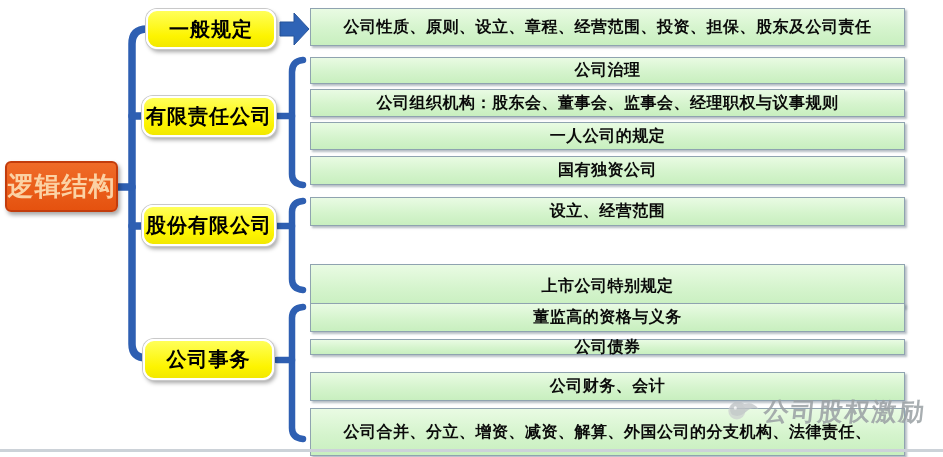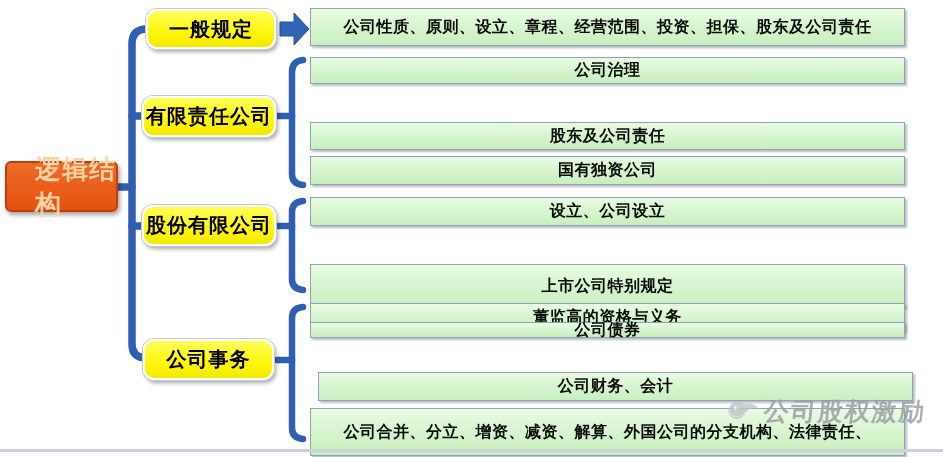--- a/index.html
+++ b/index.html
@@ -10,21 +10,20 @@
   .abs{position:absolute;}
   
   .root-node{
     left:5px;top:161px;width:113px;height:51px;
     background:linear-gradient(180deg,#ef6b28 0%,#e5520f 100%);
     border:2px solid #c23c0c;border-radius:6px;
     box-shadow:2px 3px 4px rgba(0,0,0,.35);
     display:flex;align-items:center;justify-content:center;
     color:#fbd2a4;font-size:26px;font-weight:bold;letter-spacing:1px;
     box-sizing:border-box;
-    padding-left:28px;
   }
   
   .branch-node{
     background:linear-gradient(180deg,#ffff59 0%,#fdf400 70%,#f2e800 100%);
     border:2px solid #ffffff;border-radius:11px;
     box-shadow:0 0 0 1px #c9c9c9,2px 3px 4px rgba(0,0,0,.35);
     display:flex;align-items:center;justify-content:center;
     color:#000;font-size:20px;font-weight:bold;letter-spacing:1px;
     box-sizing:border-box;
   }
@@ -95,29 +94,30 @@
   <div class="abs branch-node" style="left:143px;top:339px;width:131px;height:41px;">
     <span>公司事务</span>
   </div>
   <div class="abs branch-node" style="left:142px;top:205px;width:134px;height:41px;">
     <span>股份有限公司</span>
   </div>
 
   <div class="abs leaf-box" style="top:8px;height:38px;">公司性质、原则、设立、章程、经营范围、投资、担保、股东及公司责任</div>
 
   <div class="abs leaf-box" style="top:57px;height:27px;">公司治理</div>
-  <div class="abs leaf-box" style="top:122px;height:28px;">股东及公司责任</div>
+  <div class="abs leaf-box" style="top:89px;height:28px;">公司组织机构：股东会、董事会、监事会、经理职权与议事规则</div>
+  <div class="abs leaf-box" style="top:122px;height:28px;">一人公司的规定</div>
   <div class="abs leaf-box" style="top:156px;height:29px;">国有独资公司</div>
 
-  <div class="abs leaf-box" style="top:197px;height:29px;">设立、公司设立</div>
+  <div class="abs leaf-box" style="top:197px;height:29px;">设立、经营范围</div>
   <div class="abs leaf-box" style="top:264px;height:44px;">上市公司特别规定</div>
 
   <div class="abs leaf-box" style="top:303px;height:29px;">董监高的资格与义务</div>
-  <div class="abs leaf-box" style="top:322px;height:16px;">公司债券</div>
-  <div class="abs leaf-box" style="top:372px;height:29px;margin-left:8px;">公司财务、会计</div>
+  <div class="abs leaf-box" style="top:339px;height:16px;">公司债券</div>
+  <div class="abs leaf-box" style="top:372px;height:29px;">公司财务、会计</div>
   <div class="abs leaf-box" style="top:408px;height:48px;">公司合并、分立、增资、减资、解算、外国公司的分支机构、法律责任、</div>
 
   <div class="abs watermark">
     <svg width="44" height="34" viewBox="0 0 44 34">
       <circle cx="14" cy="17" r="11" fill="#c9ccce" opacity="0.8"></circle>
       <path d="M 6 10 Q 14 0 24 8 Q 34 4 42 14 Q 32 12 26 18 Q 18 26 8 22 Q 4 18 6 10 Z" fill="#bfc3c6" opacity="0.9"></path>
       <circle cx="12" cy="13" r="2" fill="#f4f5f6"></circle>
     </svg>
     <span class="watermark-text">公司股权激励</span>
   </div>

